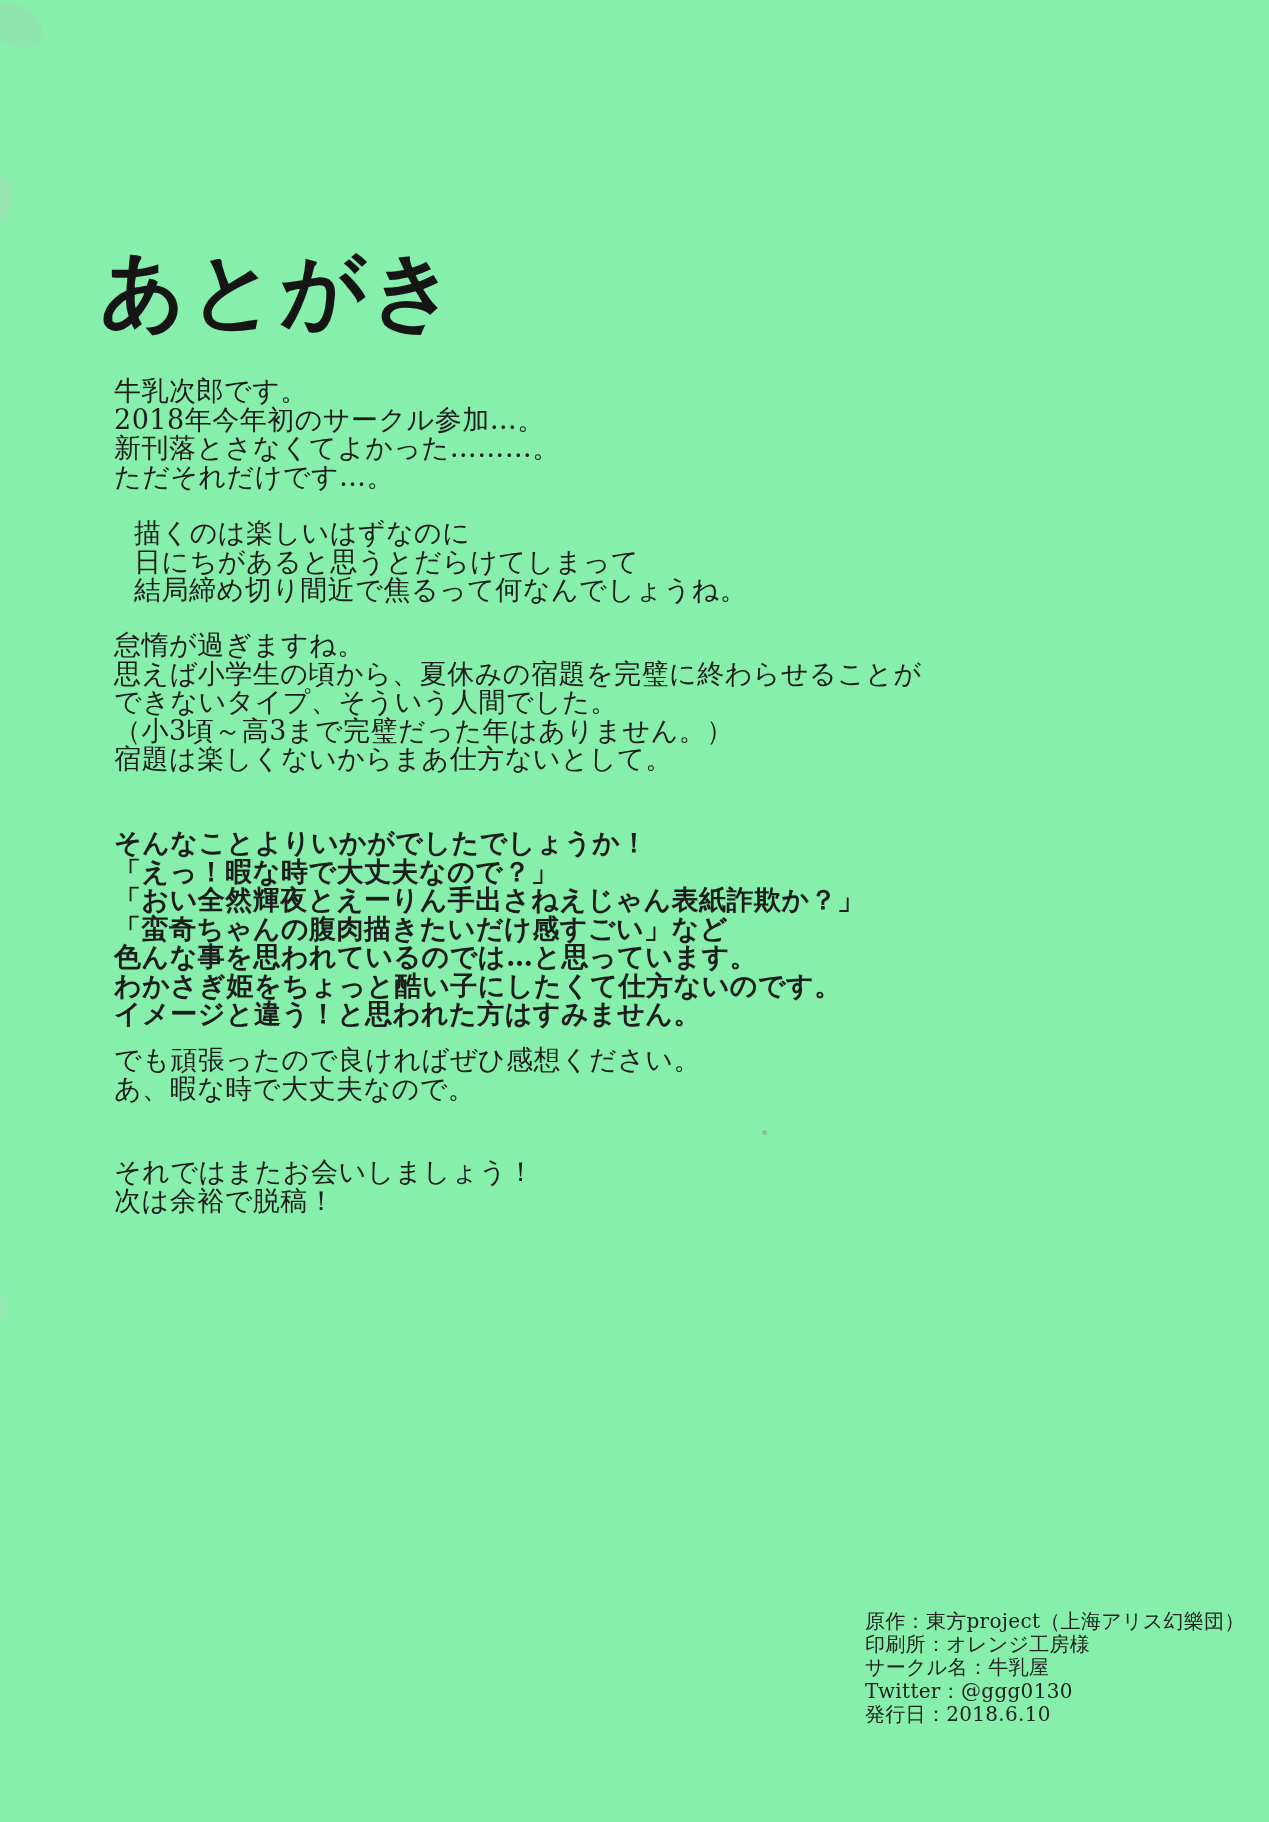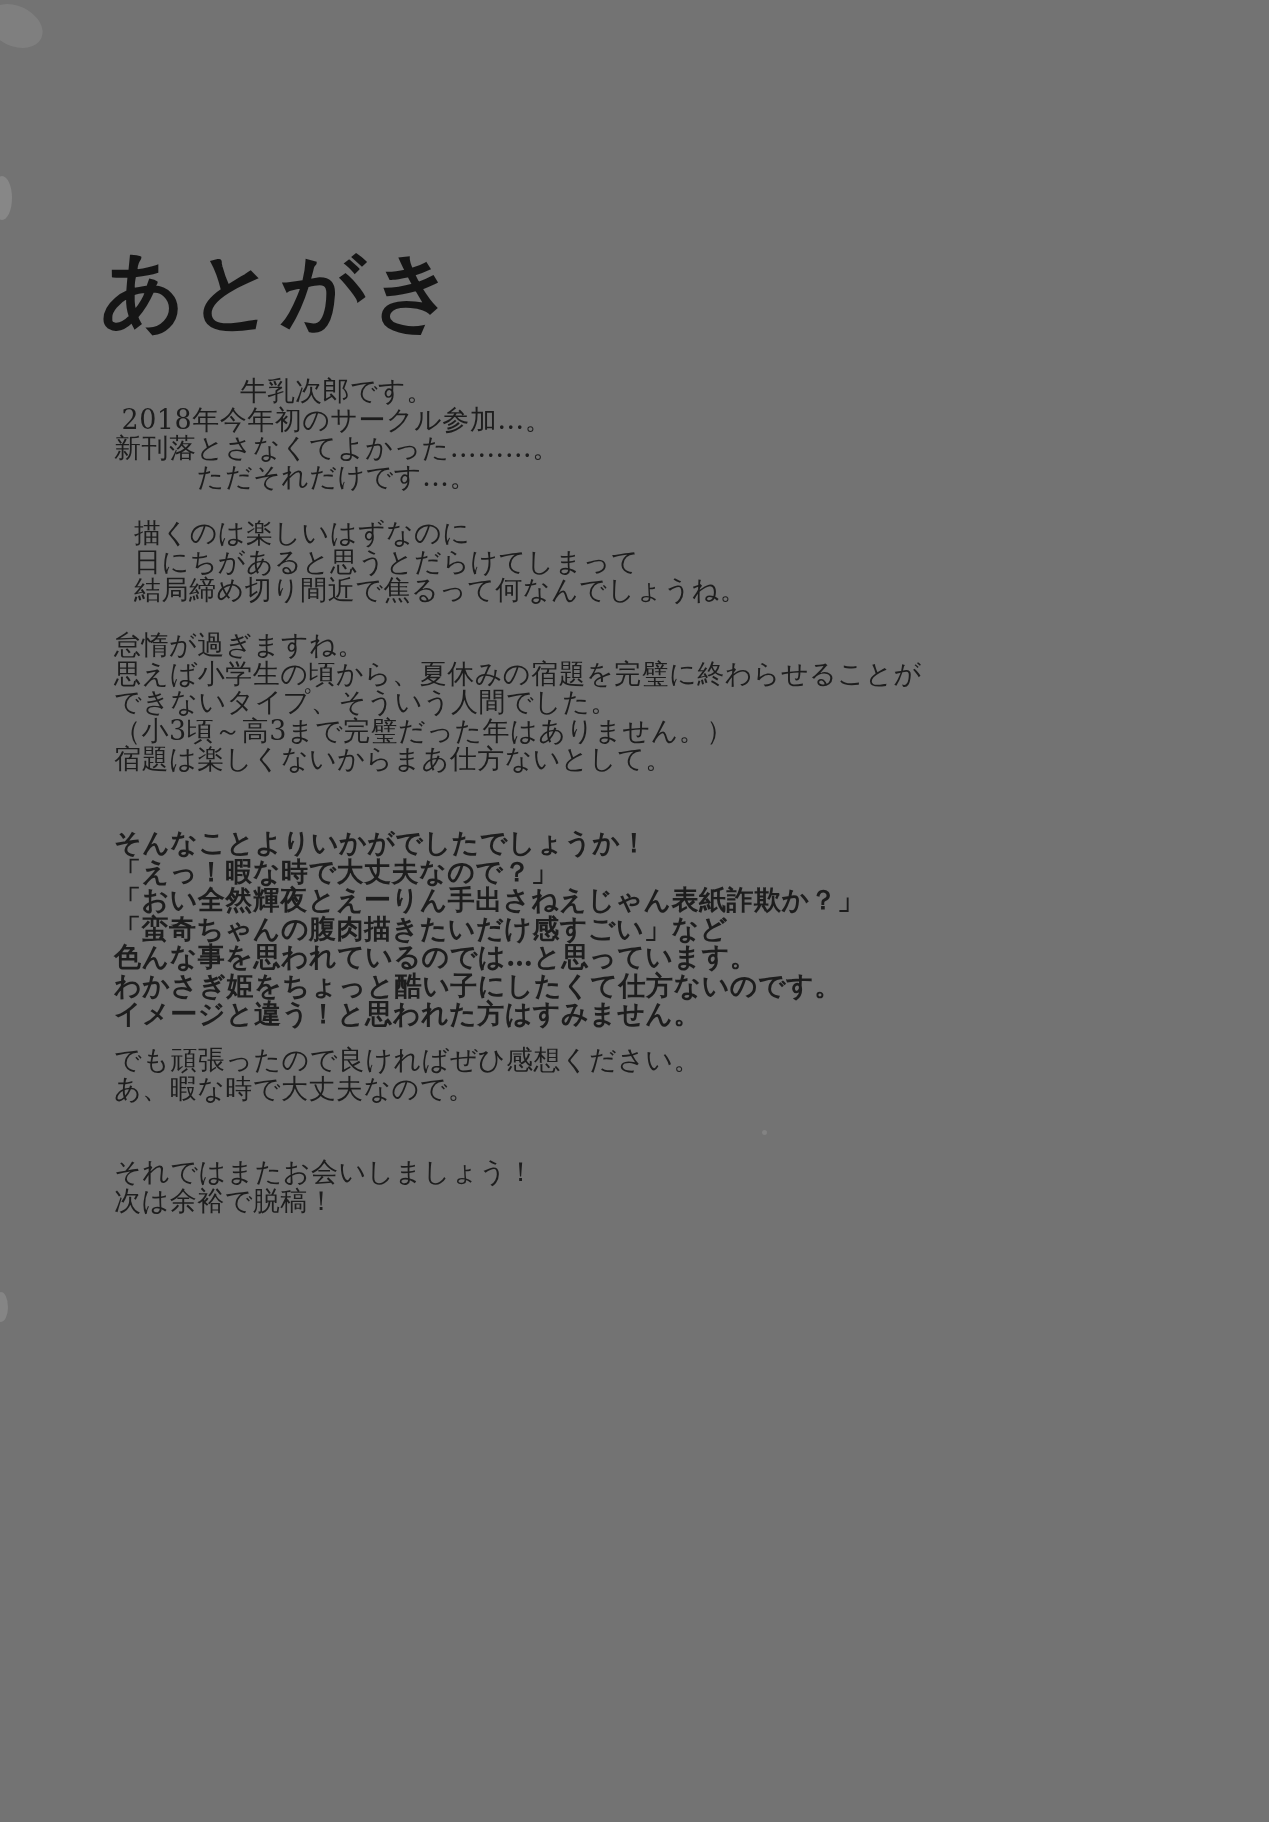--- a/index.html
+++ b/index.html
@@ -4,21 +4,21 @@
 <style>
   html, body {
     margin: 0;
     padding: 0;
     background: #fdfdfd;
   }
   .page {
     position: relative;
     width: 1269px;
     height: 1822px;
-    background: #737373;
+    background: #86efac;
     overflow: hidden;
     color: #1f1f1f;
     font-family: "DejaVu Serif", serif;
   }
   
   .title {
     position: absolute;
     left: 100px;
     top: 192px;
     font-family: "DejaVu Sans", sans-serif;
@@ -32,21 +32,21 @@
   
   .para {
     position: absolute;
     left: 114px;
     font-size: 27px;
     line-height: 28.5px;
     letter-spacing: 0.5px;
     color: #1d1d1d;
     white-space: nowrap;
   }
-  .p1 { top: 377px; text-align: center; }
+  .p1 { top: 377px; }
   .p2 { top: 519px; margin-left: 20px; }
   .p3 { top: 631px; }
   .p4 { top: 829px; font-weight: bold; }
   .p5 { top: 1046px; }
   .p6 { top: 1158px; }
   
   .colophon {
     position: absolute;
     left: 865px;
     top: 1610px;
@@ -133,14 +133,21 @@
     </div>
   <div class="para p5">
       <span class="line">でも頑張ったので良ければぜひ感想ください。</span>
       <span class="line">あ、暇な時で大丈夫なので。</span>
     </div>
   <div class="para p6">
       <span class="line">それではまたお会いしましょう！</span>
       <span class="line">次は余裕で脱稿！</span>
     </div>
 
+  <div class="colophon">
+      <span class="line">原作：東方project（上海アリス幻樂団）</span>
+      <span class="line">印刷所：オレンジ工房様</span>
+      <span class="line">サークル名：牛乳屋</span>
+      <span class="line">Twitter：@ggg0130</span>
+      <span class="line">発行日：2018.6.10</span>
+    </div>
 
 </div>
 
 </body></html>

